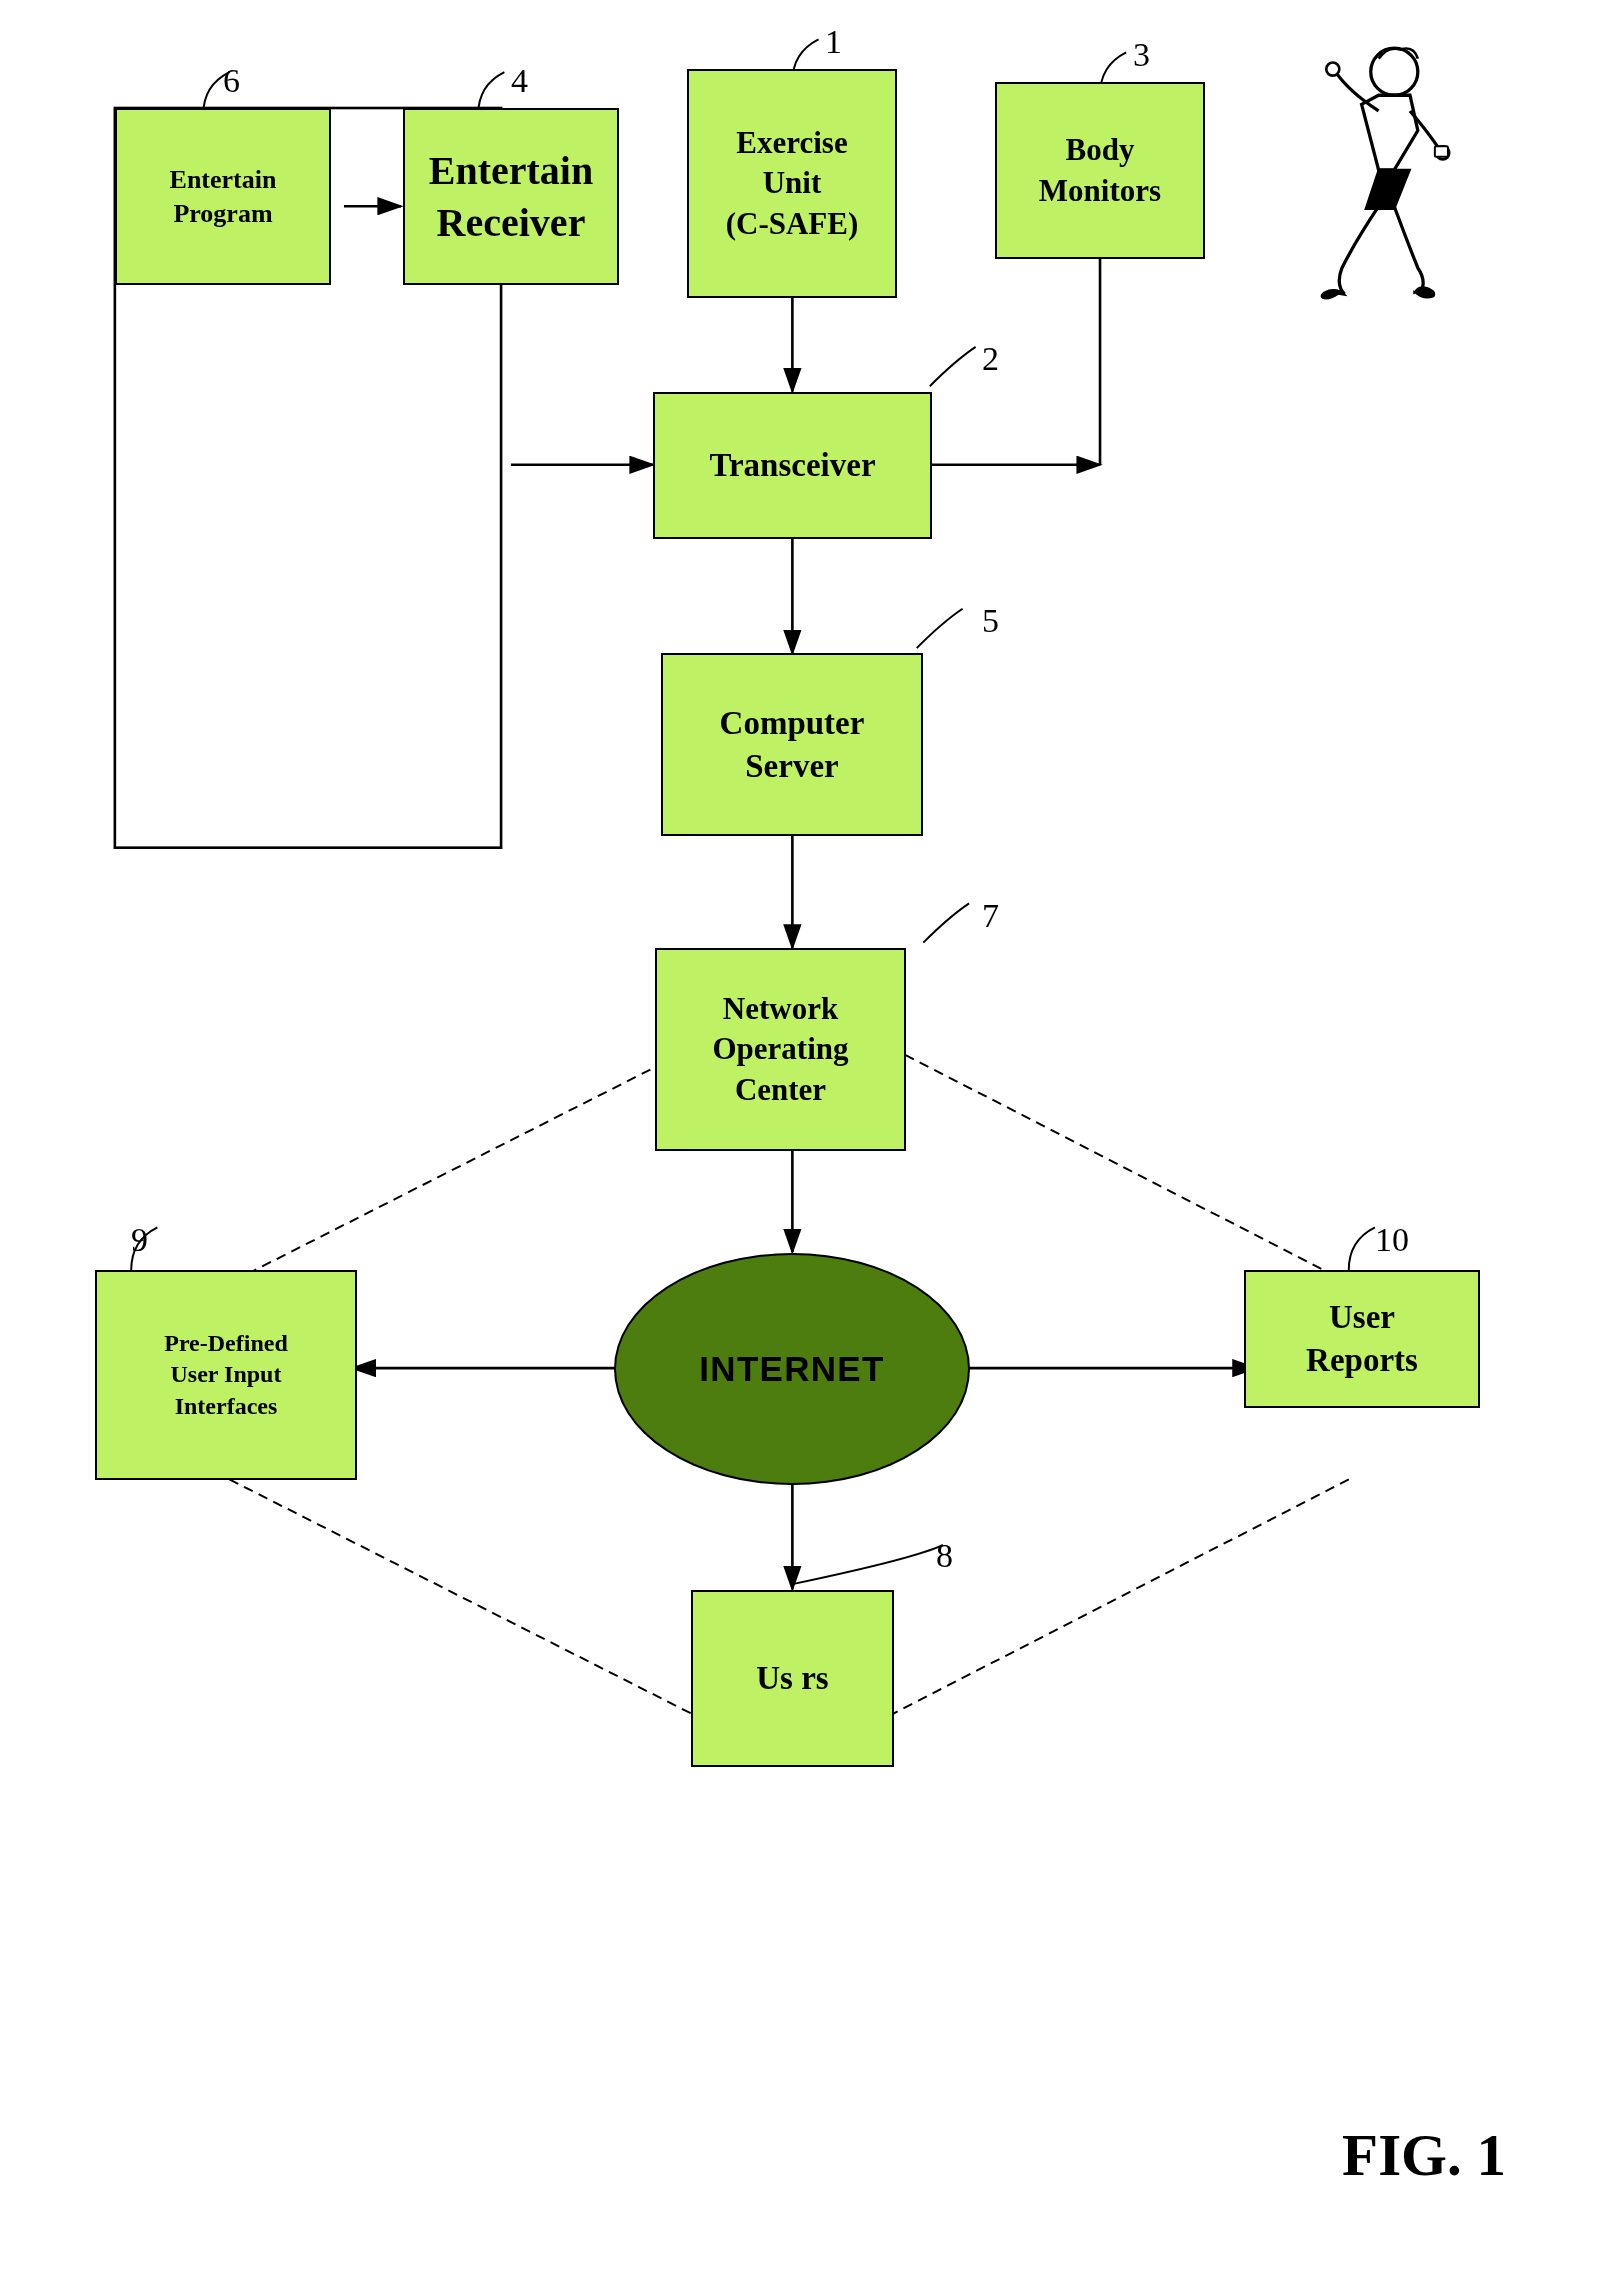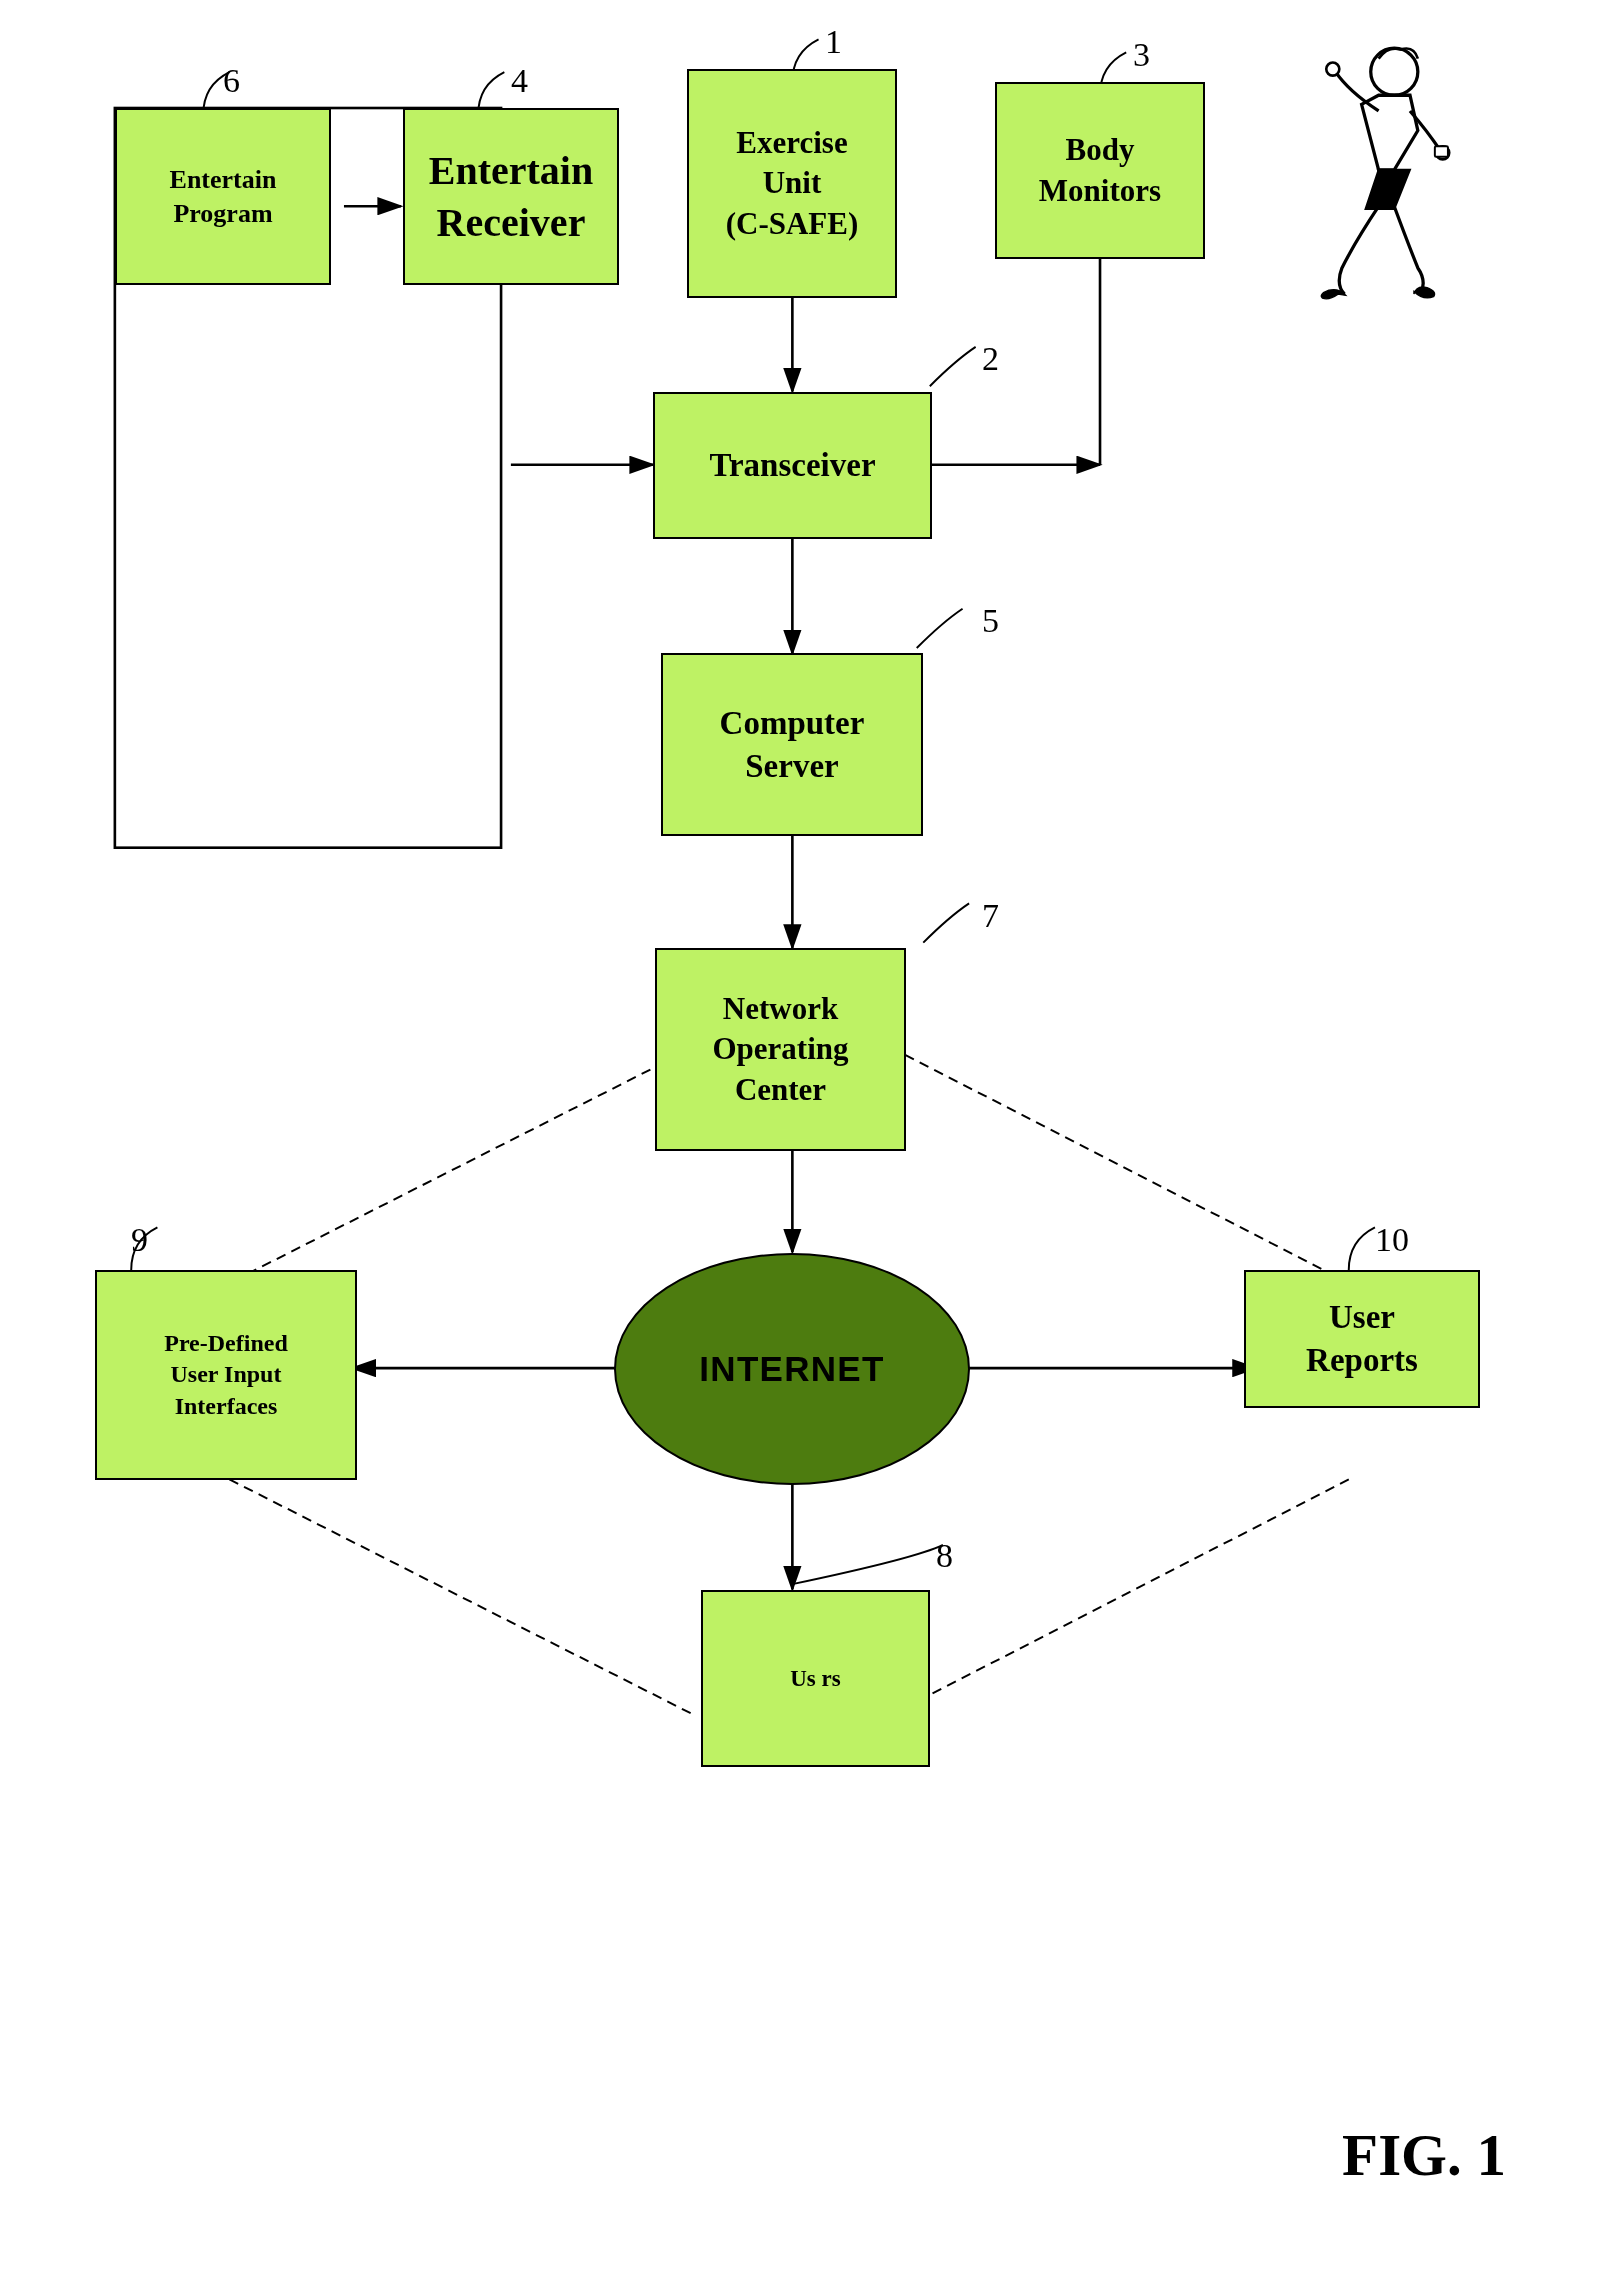--- a/index.html
+++ b/index.html
@@ -179,21 +179,21 @@
   <div class="box" style="left:95px; top:1270px; width:262px; height:210px; font-size:24px;">
     <span>Pre-Defined<br>User Input<br>Interfaces</span>
   </div>
   <span class="label-number" style="left:131px; top:1221px;">9</span>
 
   <div class="box" style="left:1244px; top:1270px; width:236px; height:138px; font-size:33px;">
     <span>User<br>Reports</span>
   </div>
   <span class="label-number" style="left:1375px; top:1221px;">10</span>
 
-  <div class="box" style="left:691px; top:1590px; width:229px; height:177px; font-size:23px;margin-left:10px;">
+  <div class="box" style="left:691px; top:1590px; width:203px; height:177px; font-size:33px;">
     <span>Us rs</span>
   </div>
   <span class="label-number" style="left:936px; top:1537px;">8</span>
 
   <div class="fig-label" style="right:118px; bottom:105px; font-size:59px; font-weight:bold;">FIG. 1</div>
 
   <svg style="position:absolute; left:1224px; top:39px; width:249px; height:314px;" viewBox="0 0 190 240">
 
     <circle cx="130" cy="25" r="18" fill="none" stroke="#000" stroke-width="2.5"></circle>
 

